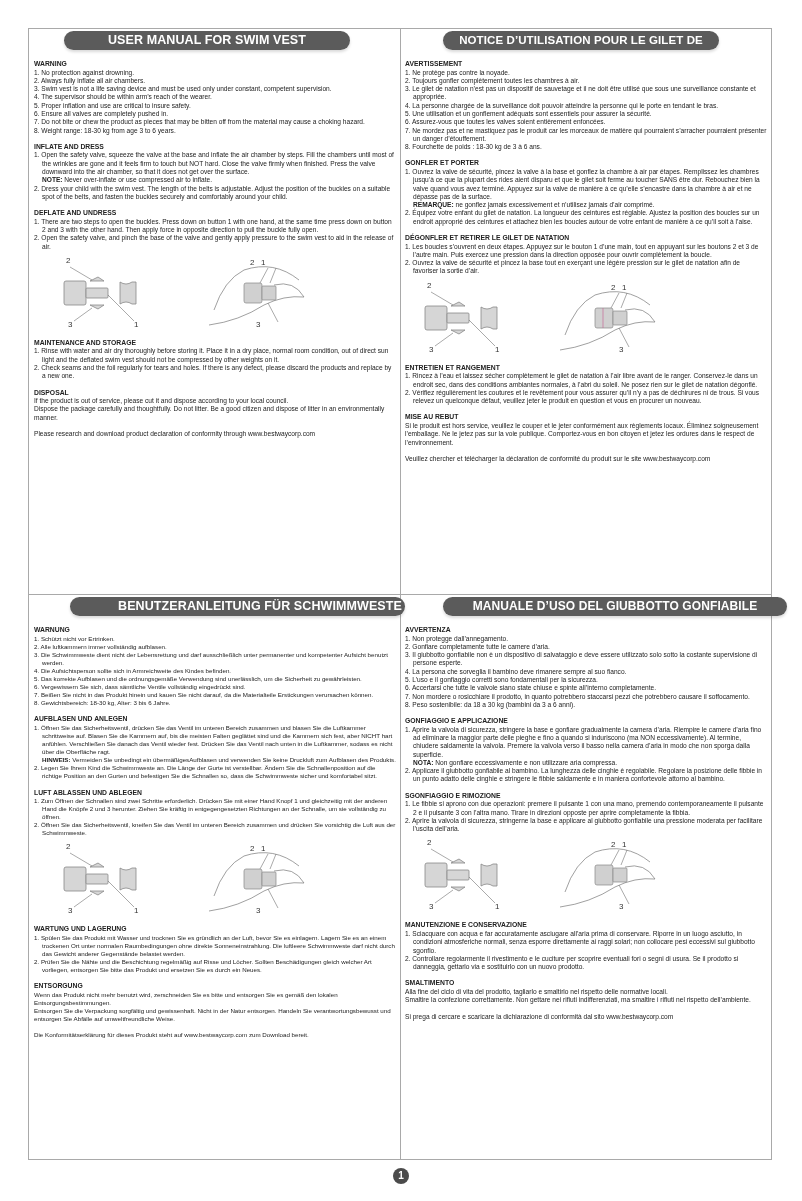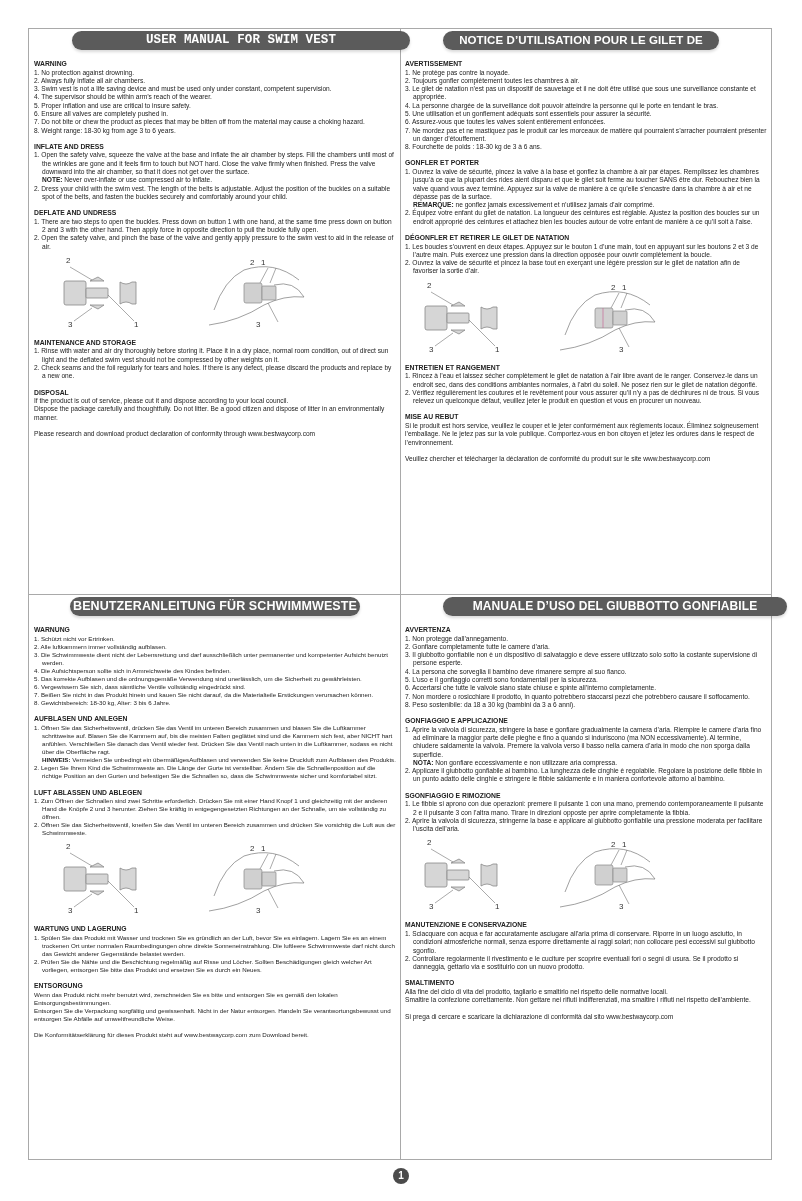--- a/index.html
+++ b/index.html
@@ -11,23 +11,23 @@
   .hdiv { position:absolute; left:28px; top:594px; width:744px; height:1px; background:#a9a9a9; }
   .panel { position:absolute; box-sizing:border-box; font-size:6.6px; line-height:8.3px; }
   .panel.en { left:34px; top:31px; width:362px; }
   .panel.fr { left:405px; top:31px; width:362px; }
   .panel.de { left:34px; top:597px; width:362px; font-size:6.2px; line-height:8.1px; }
   .panel.it { left:405px; top:597px; width:362px; }
   .title-pill { margin:0 auto 10px; height:19px; border-radius:10px; background:#5b5b5b;
                 color:#fff; font-weight:bold; text-align:center; line-height:19px;
                 font-size:12.5px; letter-spacing:0.1px;
                 box-shadow:0 2px 3px rgba(0,0,0,0.15); }
-  .en .title-pill { width:338px; margin-left:38px;font-family:Liberation Mono, monospace; }
+  .en .title-pill { width:286px; margin-left:30px; }
   .fr .title-pill { width:276px; margin-left:38px; font-size:11.5px; }
-  .de .title-pill { width:290px; margin-left:36px; }
+  .de .title-pill { width:290px; margin-left:36px;padding-left:45px; }
   .it .title-pill { width:344px; margin-left:38px; font-size:12px; }
   h3 { margin:0; font-size:6.8px; font-weight:bold; line-height:8.5px; }
   .sec { margin-bottom:8px; }
   ol { margin:0; padding:0; list-style:none; }
   ol li { padding-left:8px; text-indent:-8px; }
   .note { padding-left:8px; }
   .note b { font-weight:bold; }
   p { margin:0; }
   .illus { position:relative; height:78px; margin:4px 0 6px; }
   .illus svg { position:absolute; left:0; top:0; }

